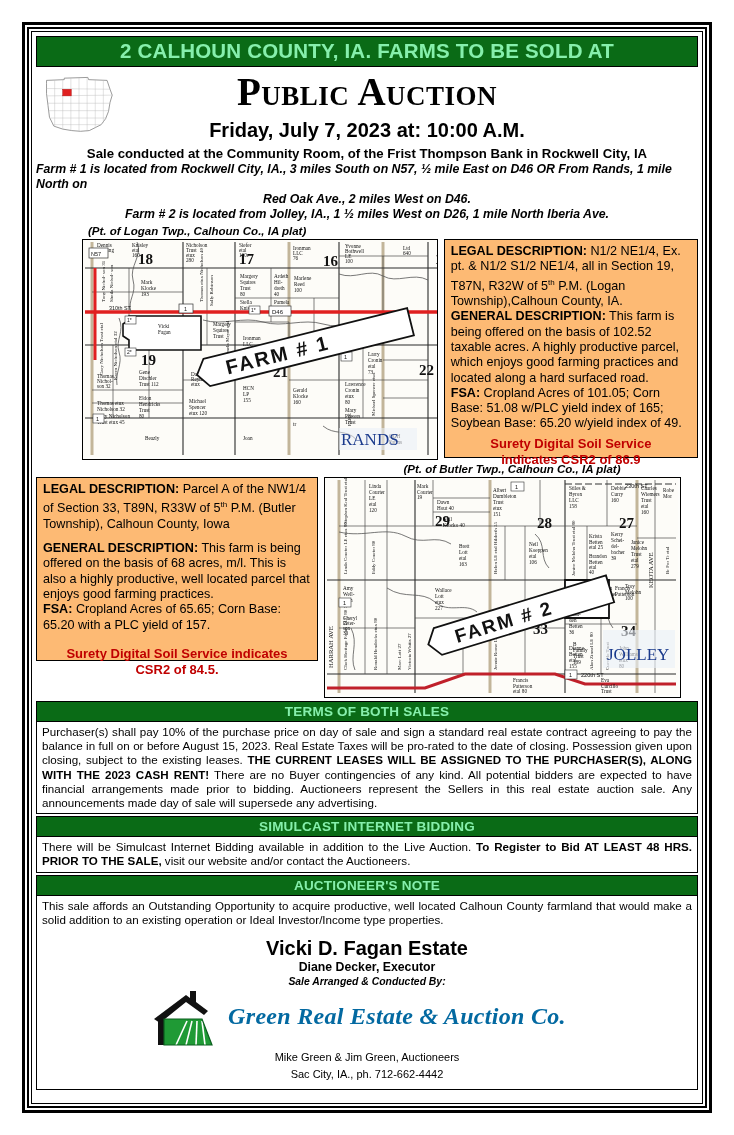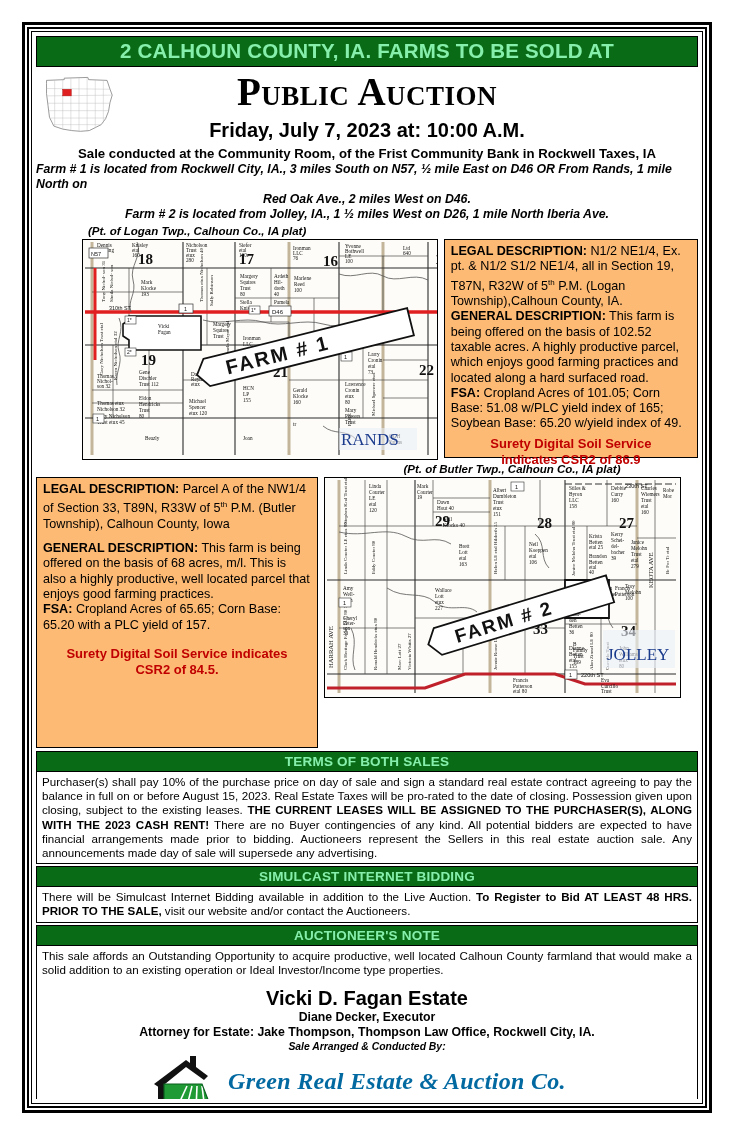--- a/index.html
+++ b/index.html
@@ -145,21 +145,21 @@
             <path d="M17,9.5 L17,73 M28,8 L28,76 M39,7 L39,78 M50,6.5 L50,79 M61,6 L61,79
                      M72,9 L72,75 M83,10 L83,67"></path>
           </g>
           <rect x="28" y="22" width="11.5" height="9" fill="#e02020" stroke="#b01010" stroke-width="0.6"></rect>
         </svg>
       </div>
       <div class="big-title">Public Auction</div>
       <div class="date-line">Friday, July 7, 2023    at: 10:00 A.M.</div>
     </div>
 
-    <div class="sale-line" style="text-align:center">Sale conducted at the Community Room, of the Frist Community Bank in Rockwell Taxes, IA</div>
+    <div class="sale-line" style="text-align:center">Sale conducted at the Community Room, of the Frist Thompson Bank in Rockwell City, IA</div>
     <div class="farm-line">Farm # 1 is located from Rockwell City, IA., 3 miles South on N57, ½ mile East on D46 OR From Rands, 1 mile North on</div>
     <div class="farm-line c">Red Oak Ave., 2 miles West on D46.</div>
     <div class="farm-line c">Farm # 2 is located from Jolley, IA., 1 ½ miles West on D26, 1 mile North Iberia Ave.</div>
 
     <div class="plat-cap left">(Pt. of Logan Twp., Calhoun Co., IA plat)</div>
 
     <div class="sec" style="margin-top:1px;">
       <div class="map-box" style="width:371px;height:219px;margin-left:46px;">
         <div class="plat">
           <svg width="369" height="217" viewBox="0 0 369 217">
@@ -379,21 +379,21 @@
         <div class="csr">
           <div>Surety Digital Soil Service</div>
           <div>indicates CSR2 of 86.9</div>
         </div>
       </div>
     </div>
 
     <div class="plat-cap right" style="padding-left:290px;">(Pt. of Butler Twp., Calhoun Co., IA plat)</div>
 
     <div class="sec" style="margin-top:1px;">
-      <div class="legal-box" style="width:282px;height:271px;">
+      <div class="legal-box" style="width:282px;height:184px;">
         <span style="font-weight:bold">LEGAL DESCRIPTION:</span><span> Parcel A of the NW1/4 of Section 33, T89N, R33W of 5</span><span class="small-sup">th</span><span> P.M. (Butler Township), Calhoun County, Iowa</span>
         <div style="height:9px"></div>
         <span style="font-weight:bold">GENERAL DESCRIPTION:</span><span> This farm is being offered on the basis of 68 acres, m/l. This is also a highly productive, well located parcel that enjoys good farming practices.</span><br>
         <span style="font-weight:bold">FSA:</span><span> Cropland Acres of 65.65; Corn Base: 65.20 with a PLC yield of 157.</span>
         <div class="csr" style="margin-top:13px;">
           <div>Surety Digital Soil Service indicates</div>
           <div>CSR2 of 84.5.</div>
         </div>
       </div>
 
@@ -617,21 +617,20 @@
     <div class="body-box" style="text-align:justify;">
       <span>There will be Simulcast Internet Bidding available in addition to the Live Auction. </span><b>To Register to Bid AT LEAST 48 HRS. PRIOR TO THE SALE,</b><span> visit our website and/or contact the Auctioneers.</span>
     </div>
 
     <div class="greenbar sec-head" style="margin-top:2px;">AUCTIONEER'S NOTE</div>
     <div class="body-box" style="border-bottom:none;">This sale affords an Outstanding Opportunity to acquire productive, well located Calhoun County farmland that would make a solid addition to an existing operation or Ideal Investor/Income type properties.</div>
 
     <div class="footer">
       <div class="estate">Vicki D. Fagan Estate</div>
       <div class="exec">Diane Decker, Executor</div>
-      <div class="atty">Attorney for Estate: Jake Thompson, Thompson Law Office, Rockwell City,  IA.</div>
       <div class="arranged">Sale Arranged &amp; Conducted By:</div>
 
       <div class="logo-row">
         <div class="logo-mark">
           <svg viewBox="0 0 112 58" width="112" height="58">
 
             <path d="M8,30 L40,6 L44,9 L44,2 L50,2 L50,13 L62,22 L58,26 L40,13 L14,34 Z" fill="#111"></path>
             <rect x="12" y="30" width="6" height="26" fill="#111"></rect>
 
             <path d="M18,30 L56,30 L66,56 L18,56 Z" fill="#1f9a35"></path>

